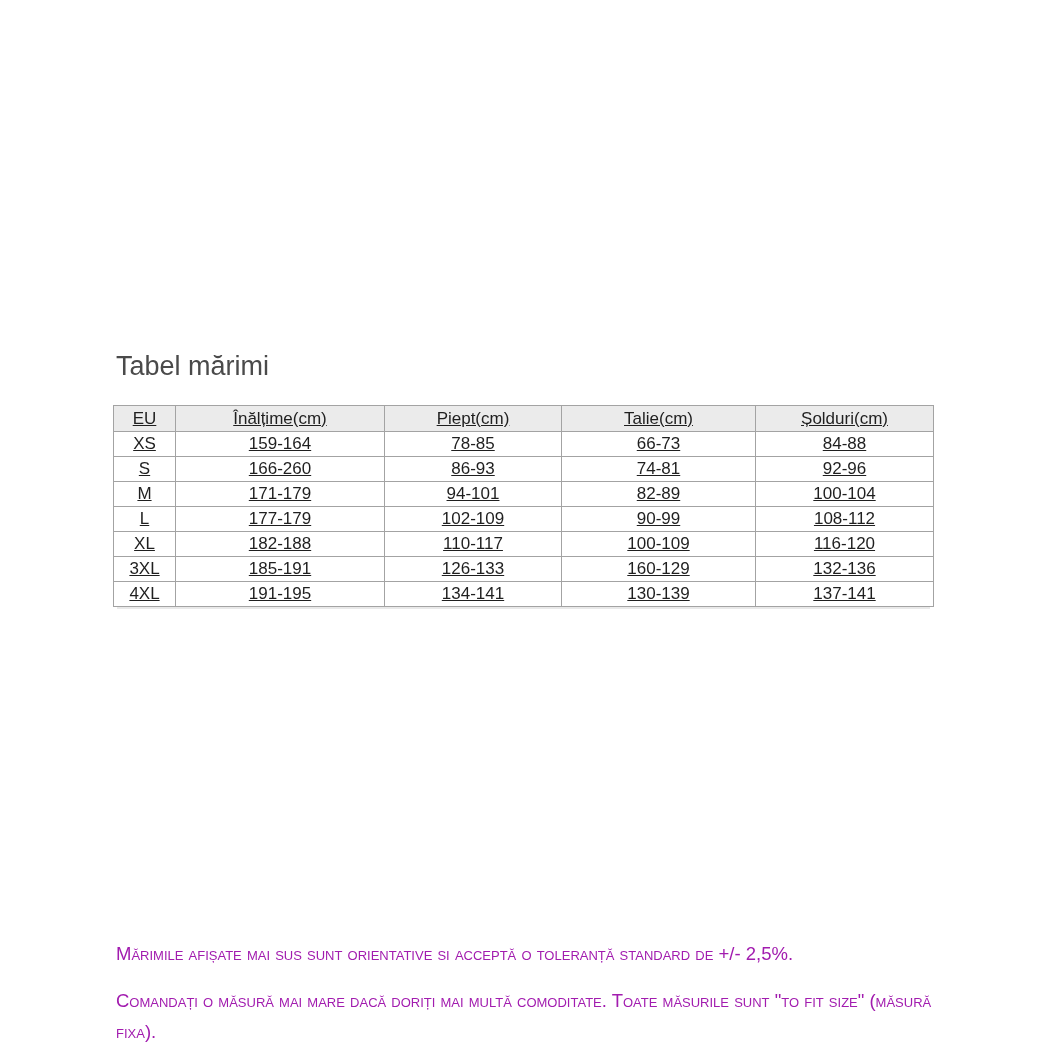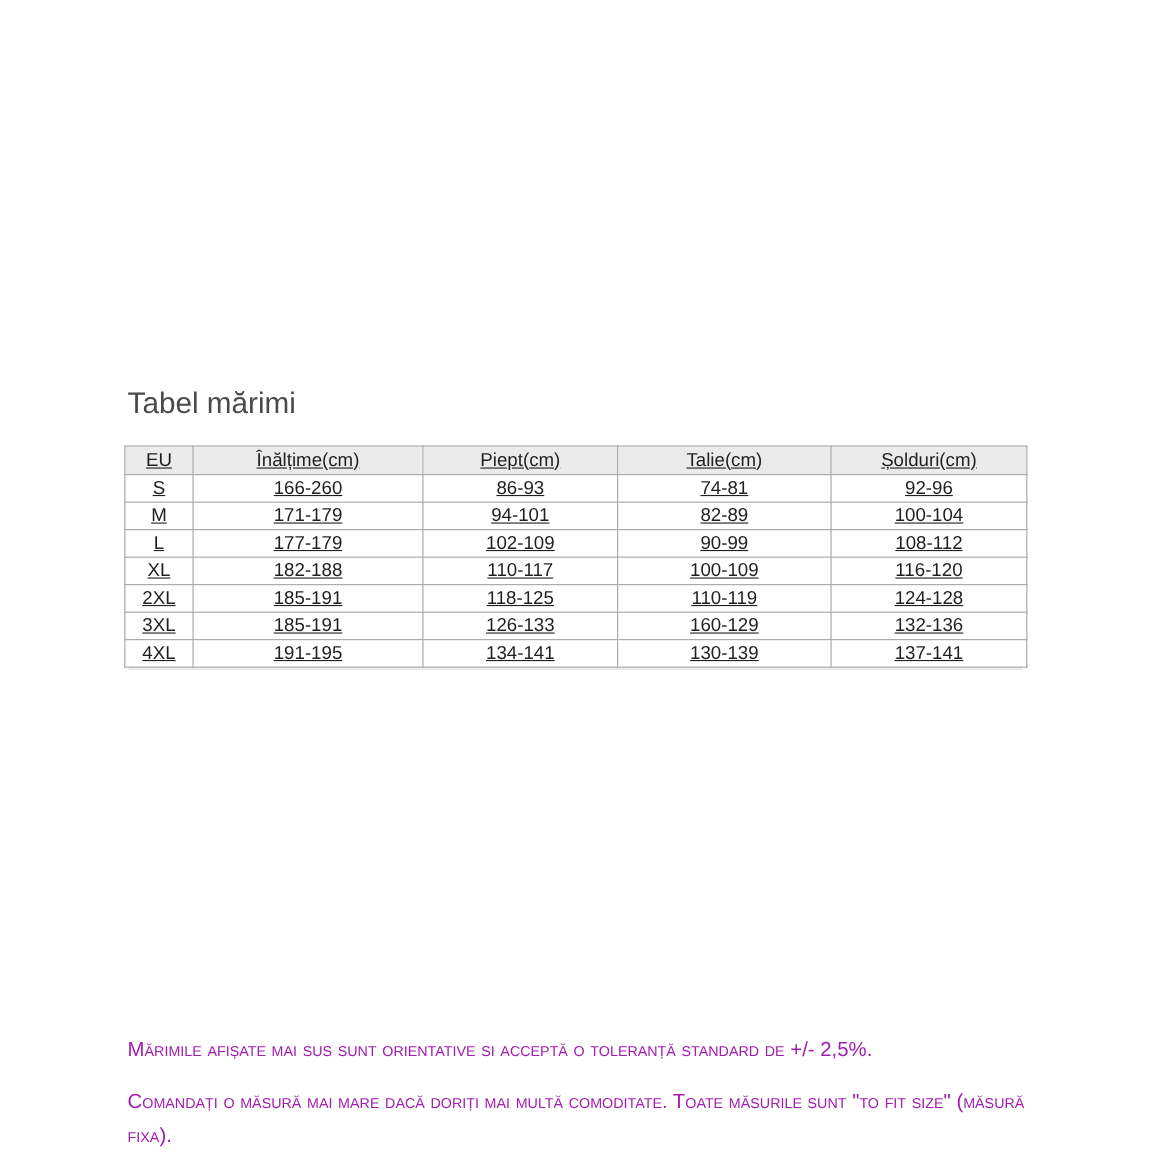--- a/index.html
+++ b/index.html
@@ -88,20 +88,27 @@
       <tr>
         <th>EU</th>
         <th>Înălțime(cm)</th>
         <th>Piept(cm)</th>
         <th>Talie(cm)</th>
         <th>Șolduri(cm)</th>
       </tr>
     </thead>
     <tbody>
       <tr>
+        <td>XS</td>
+        <td>159-164</td>
+        <td>78-85</td>
+        <td>66-73</td>
+        <td>84-88</td>
+      </tr>
+      <tr>
         <td>S</td>
         <td>166-260</td>
         <td>86-93</td>
         <td>74-81</td>
         <td>92-96</td>
       </tr>
       <tr>
         <td>M</td>
         <td>171-179</td>
         <td>94-101</td>
@@ -116,27 +123,20 @@
         <td>108-112</td>
       </tr>
       <tr>
         <td>XL</td>
         <td>182-188</td>
         <td>110-117</td>
         <td>100-109</td>
         <td>116-120</td>
       </tr>
       <tr>
-        <td>2XL</td>
-        <td>185-191</td>
-        <td>118-125</td>
-        <td>110-119</td>
-        <td>124-128</td>
-      </tr>
-      <tr>
         <td>3XL</td>
         <td>185-191</td>
         <td>126-133</td>
         <td>160-129</td>
         <td>132-136</td>
       </tr>
       <tr>
         <td>4XL</td>
         <td>191-195</td>
         <td>134-141</td>

